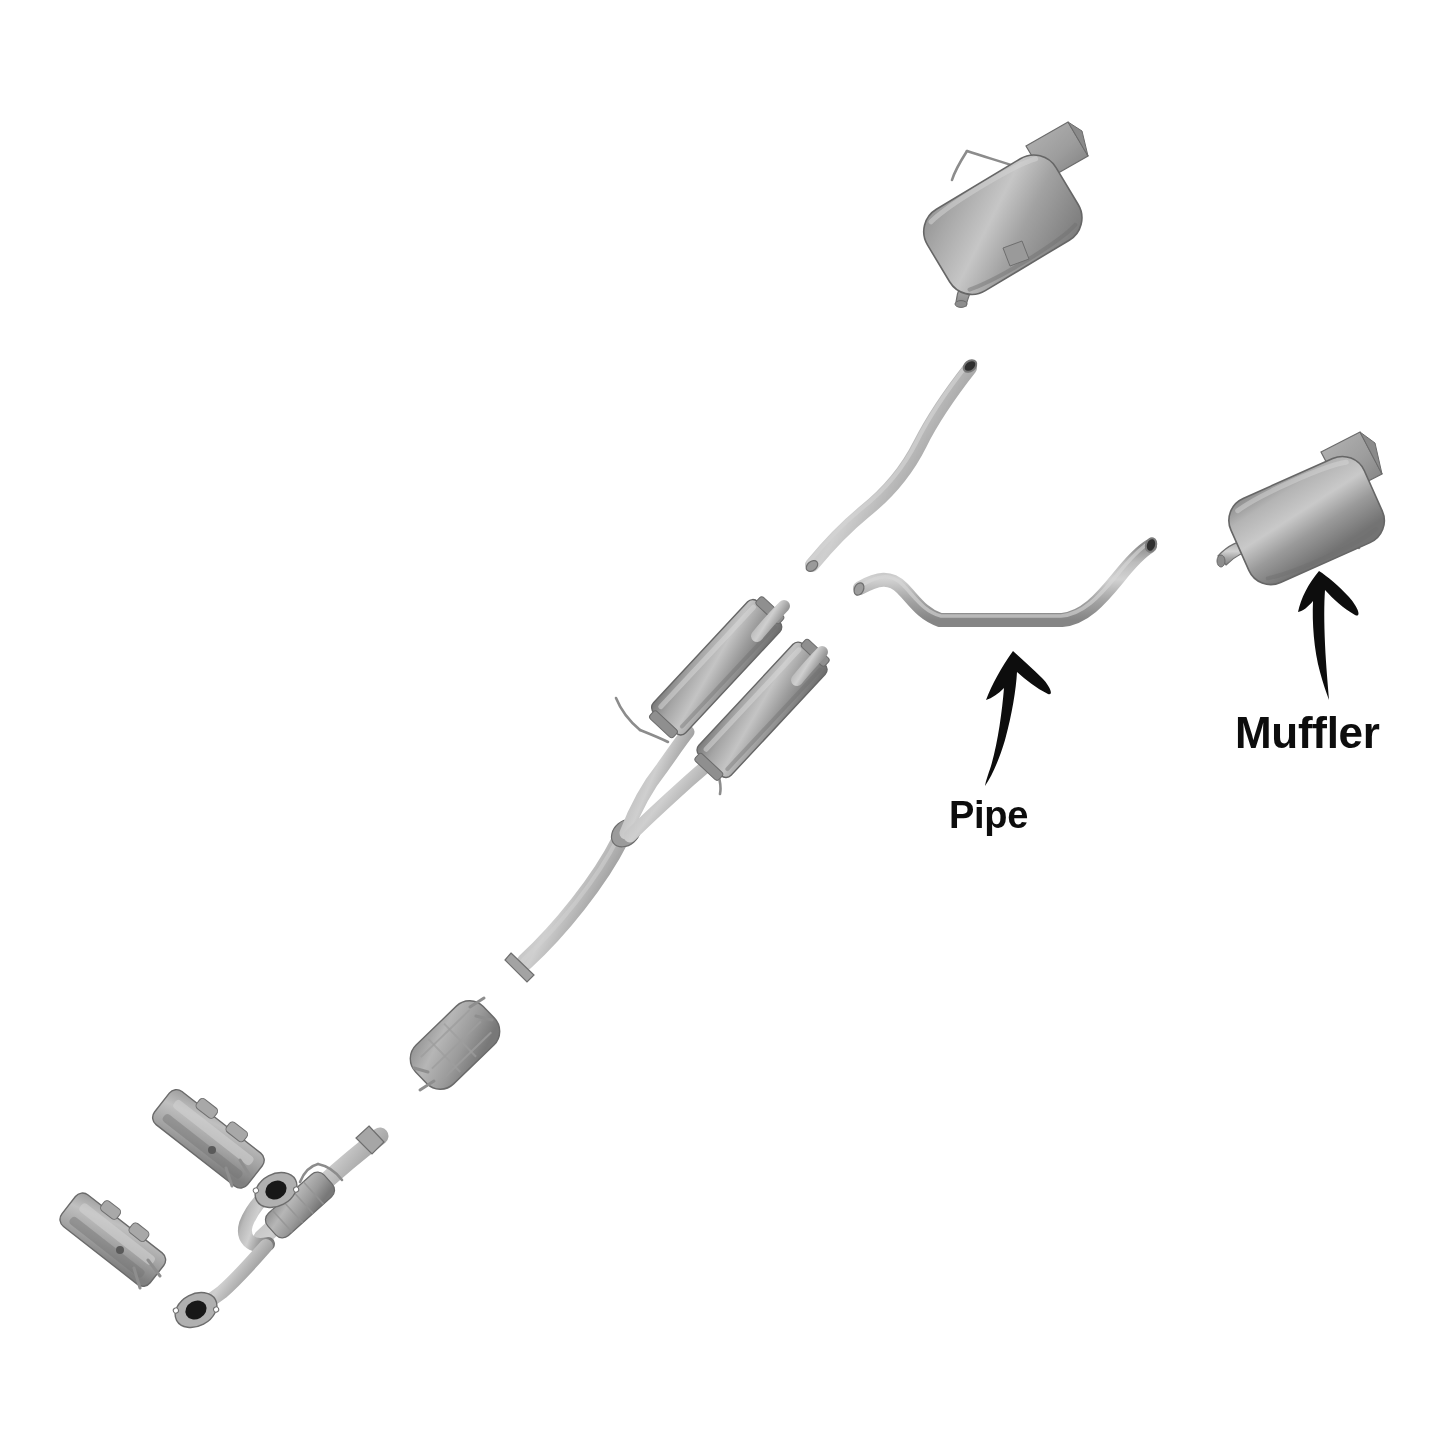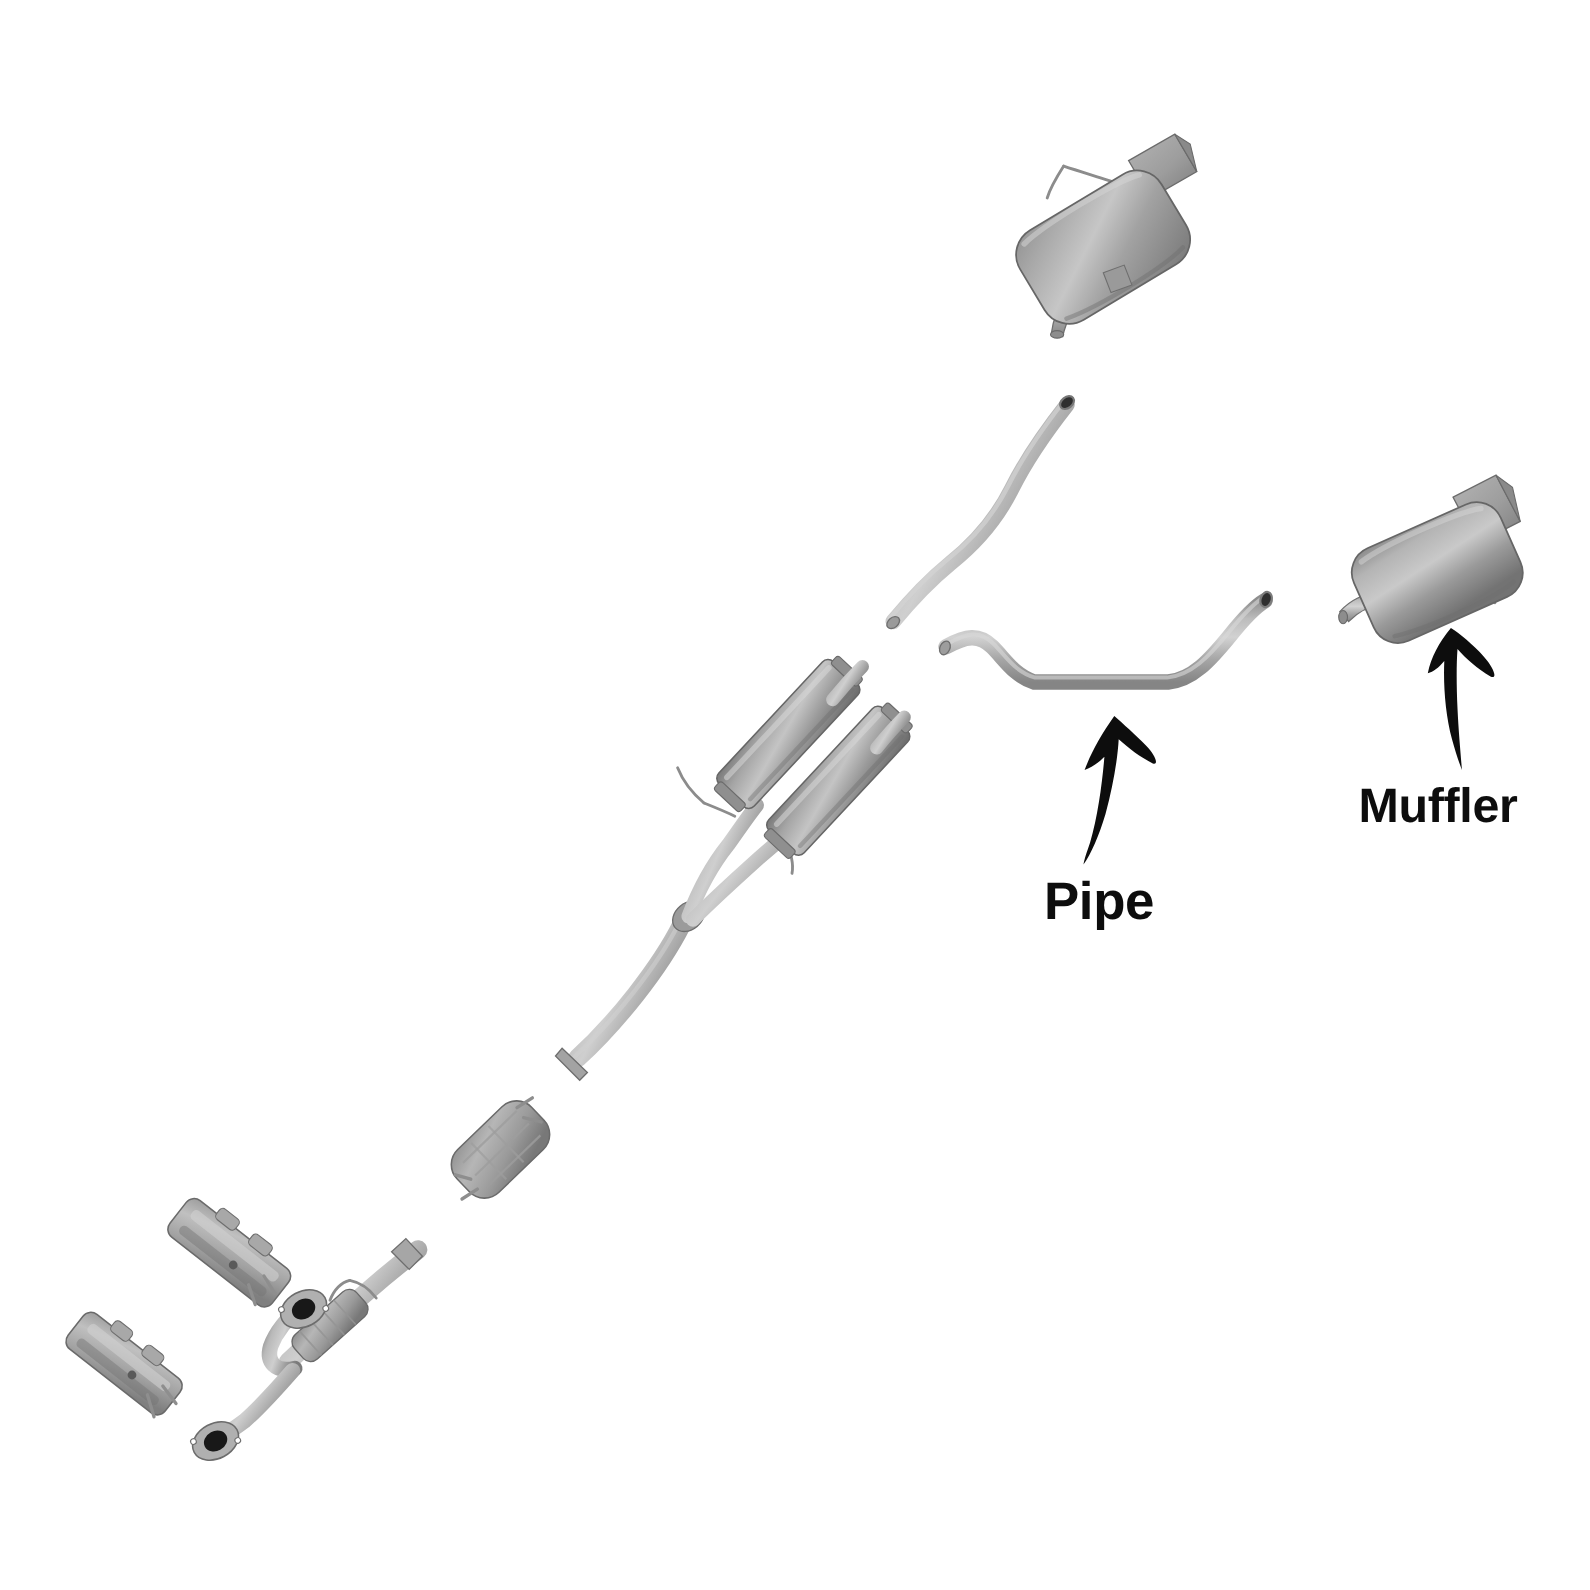--- a/index.html
+++ b/index.html
@@ -27,21 +27,21 @@
     font-family: "Liberation Sans", sans-serif;
     font-weight: bold;
     color: #0d0d0d;
     white-space: nowrap;
     line-height: 1;
     letter-spacing: -0.3px;
   }
   #label-pipe {
     left: 949px;
     top: 796px;
-    font-size: 48px;
+    font-size: 38px;
   }
   #label-muffler {
     left: 1223px;
     top: 711px;
     font-size: 44px;
     margin-left: 12px;
   }
 </style>
 </head>
 <body>

